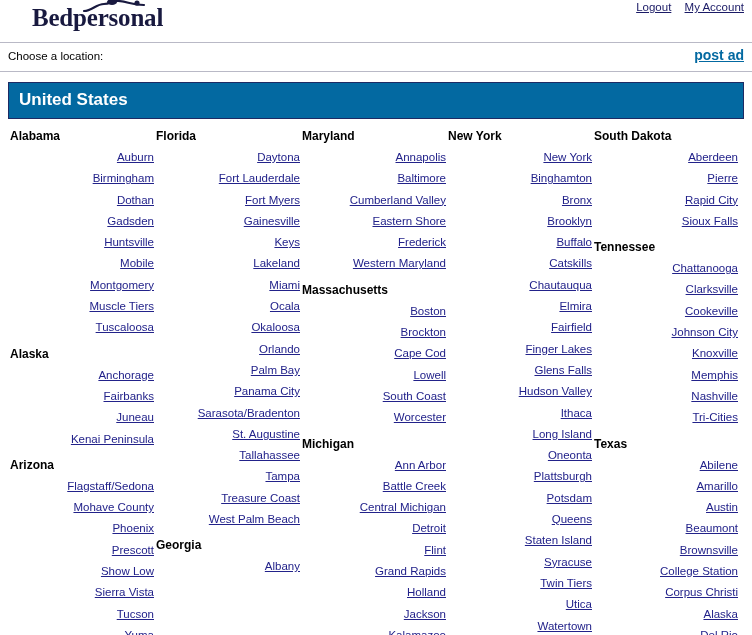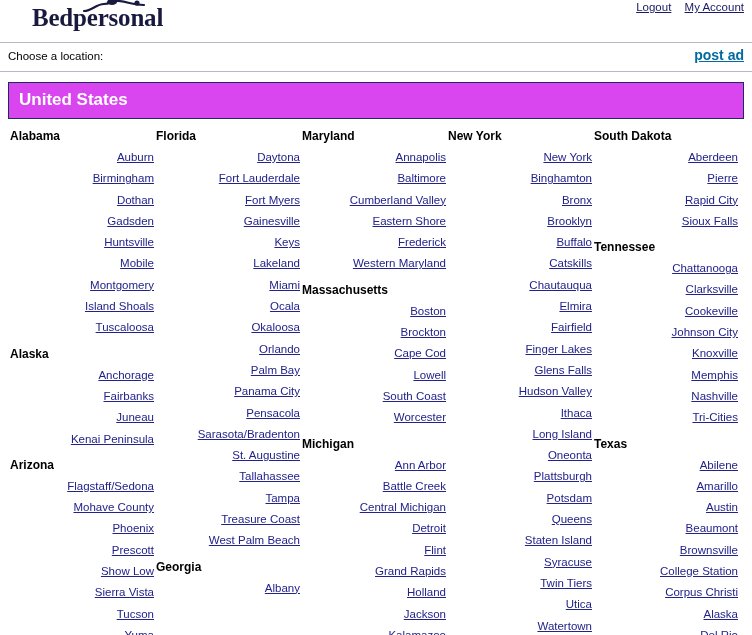--- a/index.html
+++ b/index.html
@@ -84,21 +84,21 @@
     font-weight: bold;
     color: #0369a1;
     text-decoration: underline;
   }
 
   
   .banner-wrap {
     padding: 10px 8px 0 8px;
   }
   .banner {
-    background: #d946ef;
+    background: #0369a1;
     color: #ffffff;
     font-size: 17px;
     font-weight: bold;
     padding: 7px 10px 8px 10px;
     border: 1px solid #1d2a63;
   }
 
   
   .columns {
     display: flex;
@@ -172,21 +172,21 @@
         <div class="state-group">
           <div class="state-name">Alabama</div>
           <ul class="city-list">
             <li><a href="#">Auburn</a></li>
             <li><a href="#">Birmingham</a></li>
             <li><a href="#">Dothan</a></li>
             <li><a href="#">Gadsden</a></li>
             <li><a href="#">Huntsville</a></li>
             <li><a href="#">Mobile</a></li>
             <li><a href="#">Montgomery</a></li>
-            <li><a href="#">Island Shoals</a></li>
+            <li><a href="#">Muscle Tiers</a></li>
             <li><a href="#">Tuscaloosa</a></li>
           </ul>
         </div>
         <div class="state-group">
           <div class="state-name">Alaska</div>
           <ul class="city-list">
             <li><a href="#">Anchorage</a></li>
             <li><a href="#">Fairbanks</a></li>
             <li><a href="#">Juneau</a></li>
             <li><a href="#">Kenai Peninsula</a></li>
@@ -215,21 +215,20 @@
             <li><a href="#">Fort Myers</a></li>
             <li><a href="#">Gainesville</a></li>
             <li><a href="#">Keys</a></li>
             <li><a href="#">Lakeland</a></li>
             <li><a href="#">Miami</a></li>
             <li><a href="#">Ocala</a></li>
             <li><a href="#">Okaloosa</a></li>
             <li><a href="#">Orlando</a></li>
             <li><a href="#">Palm Bay</a></li>
             <li><a href="#">Panama City</a></li>
-            <li><a href="#">Pensacola</a></li>
             <li><a href="#">Sarasota/Bradenton</a></li>
             <li><a href="#">St. Augustine</a></li>
             <li><a href="#">Tallahassee</a></li>
             <li><a href="#">Tampa</a></li>
             <li><a href="#">Treasure Coast</a></li>
             <li><a href="#">West Palm Beach</a></li>
           </ul>
         </div>
         <div class="state-group">
           <div class="state-name">Georgia</div>

